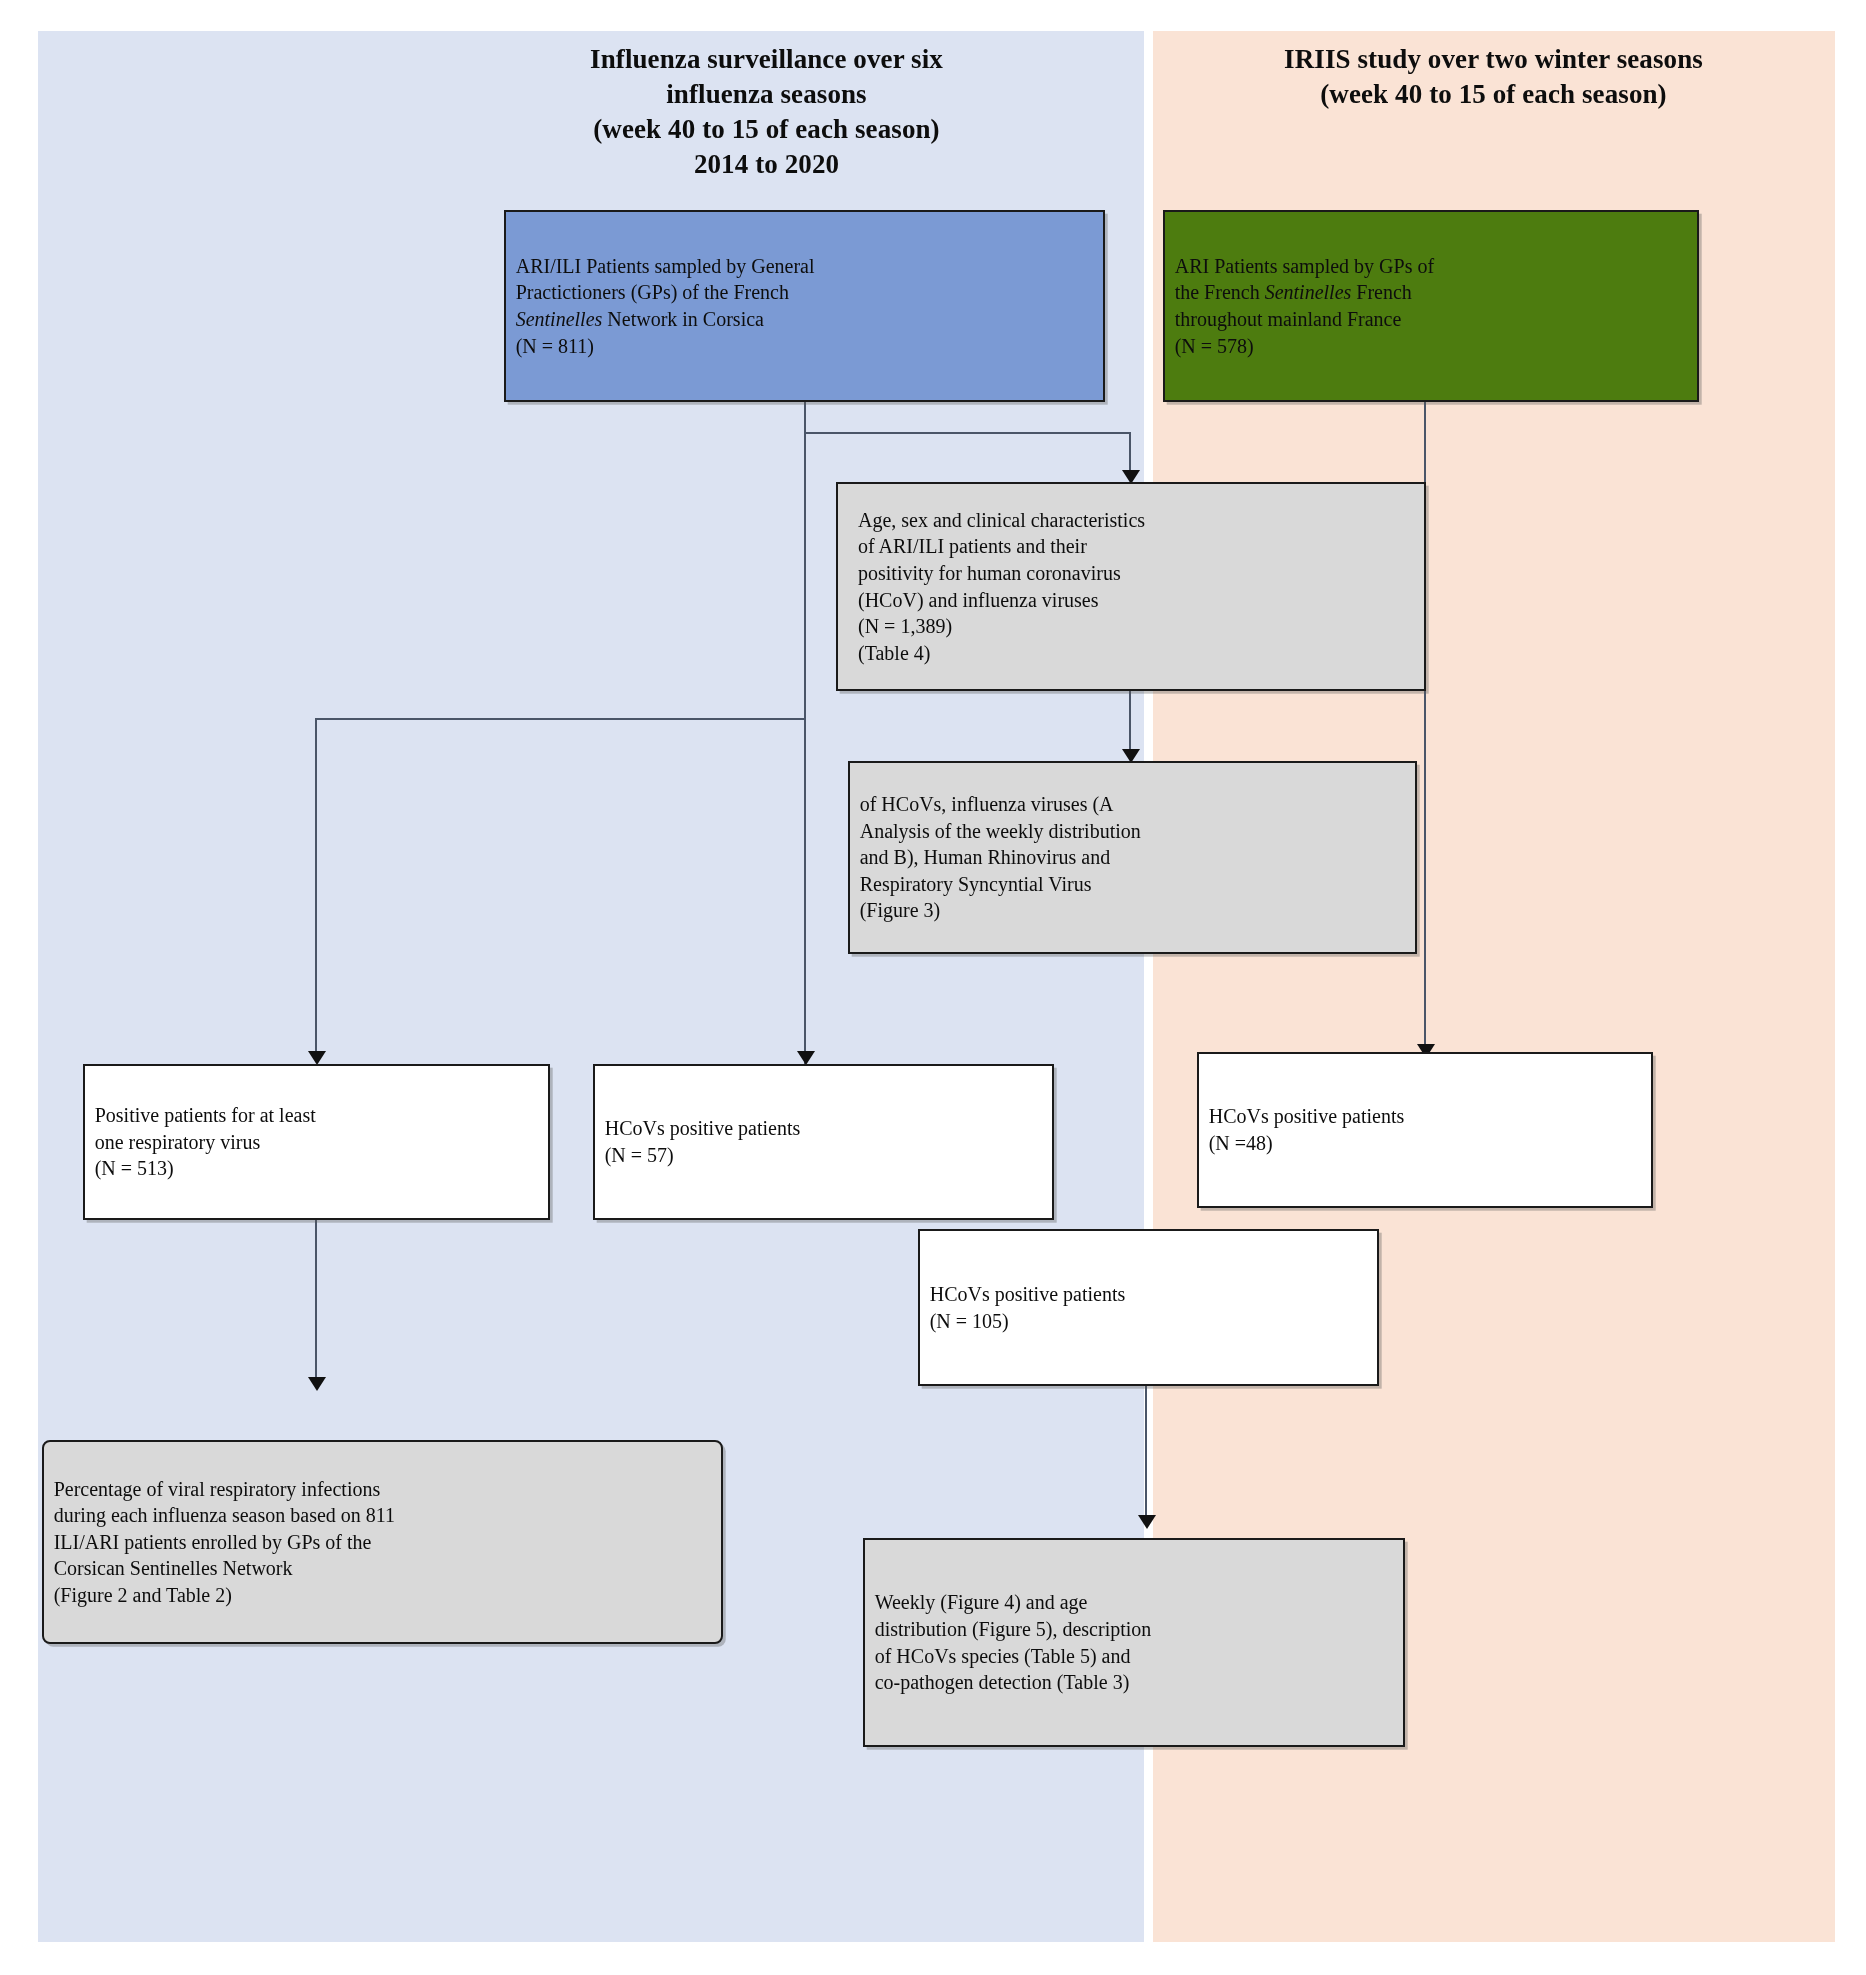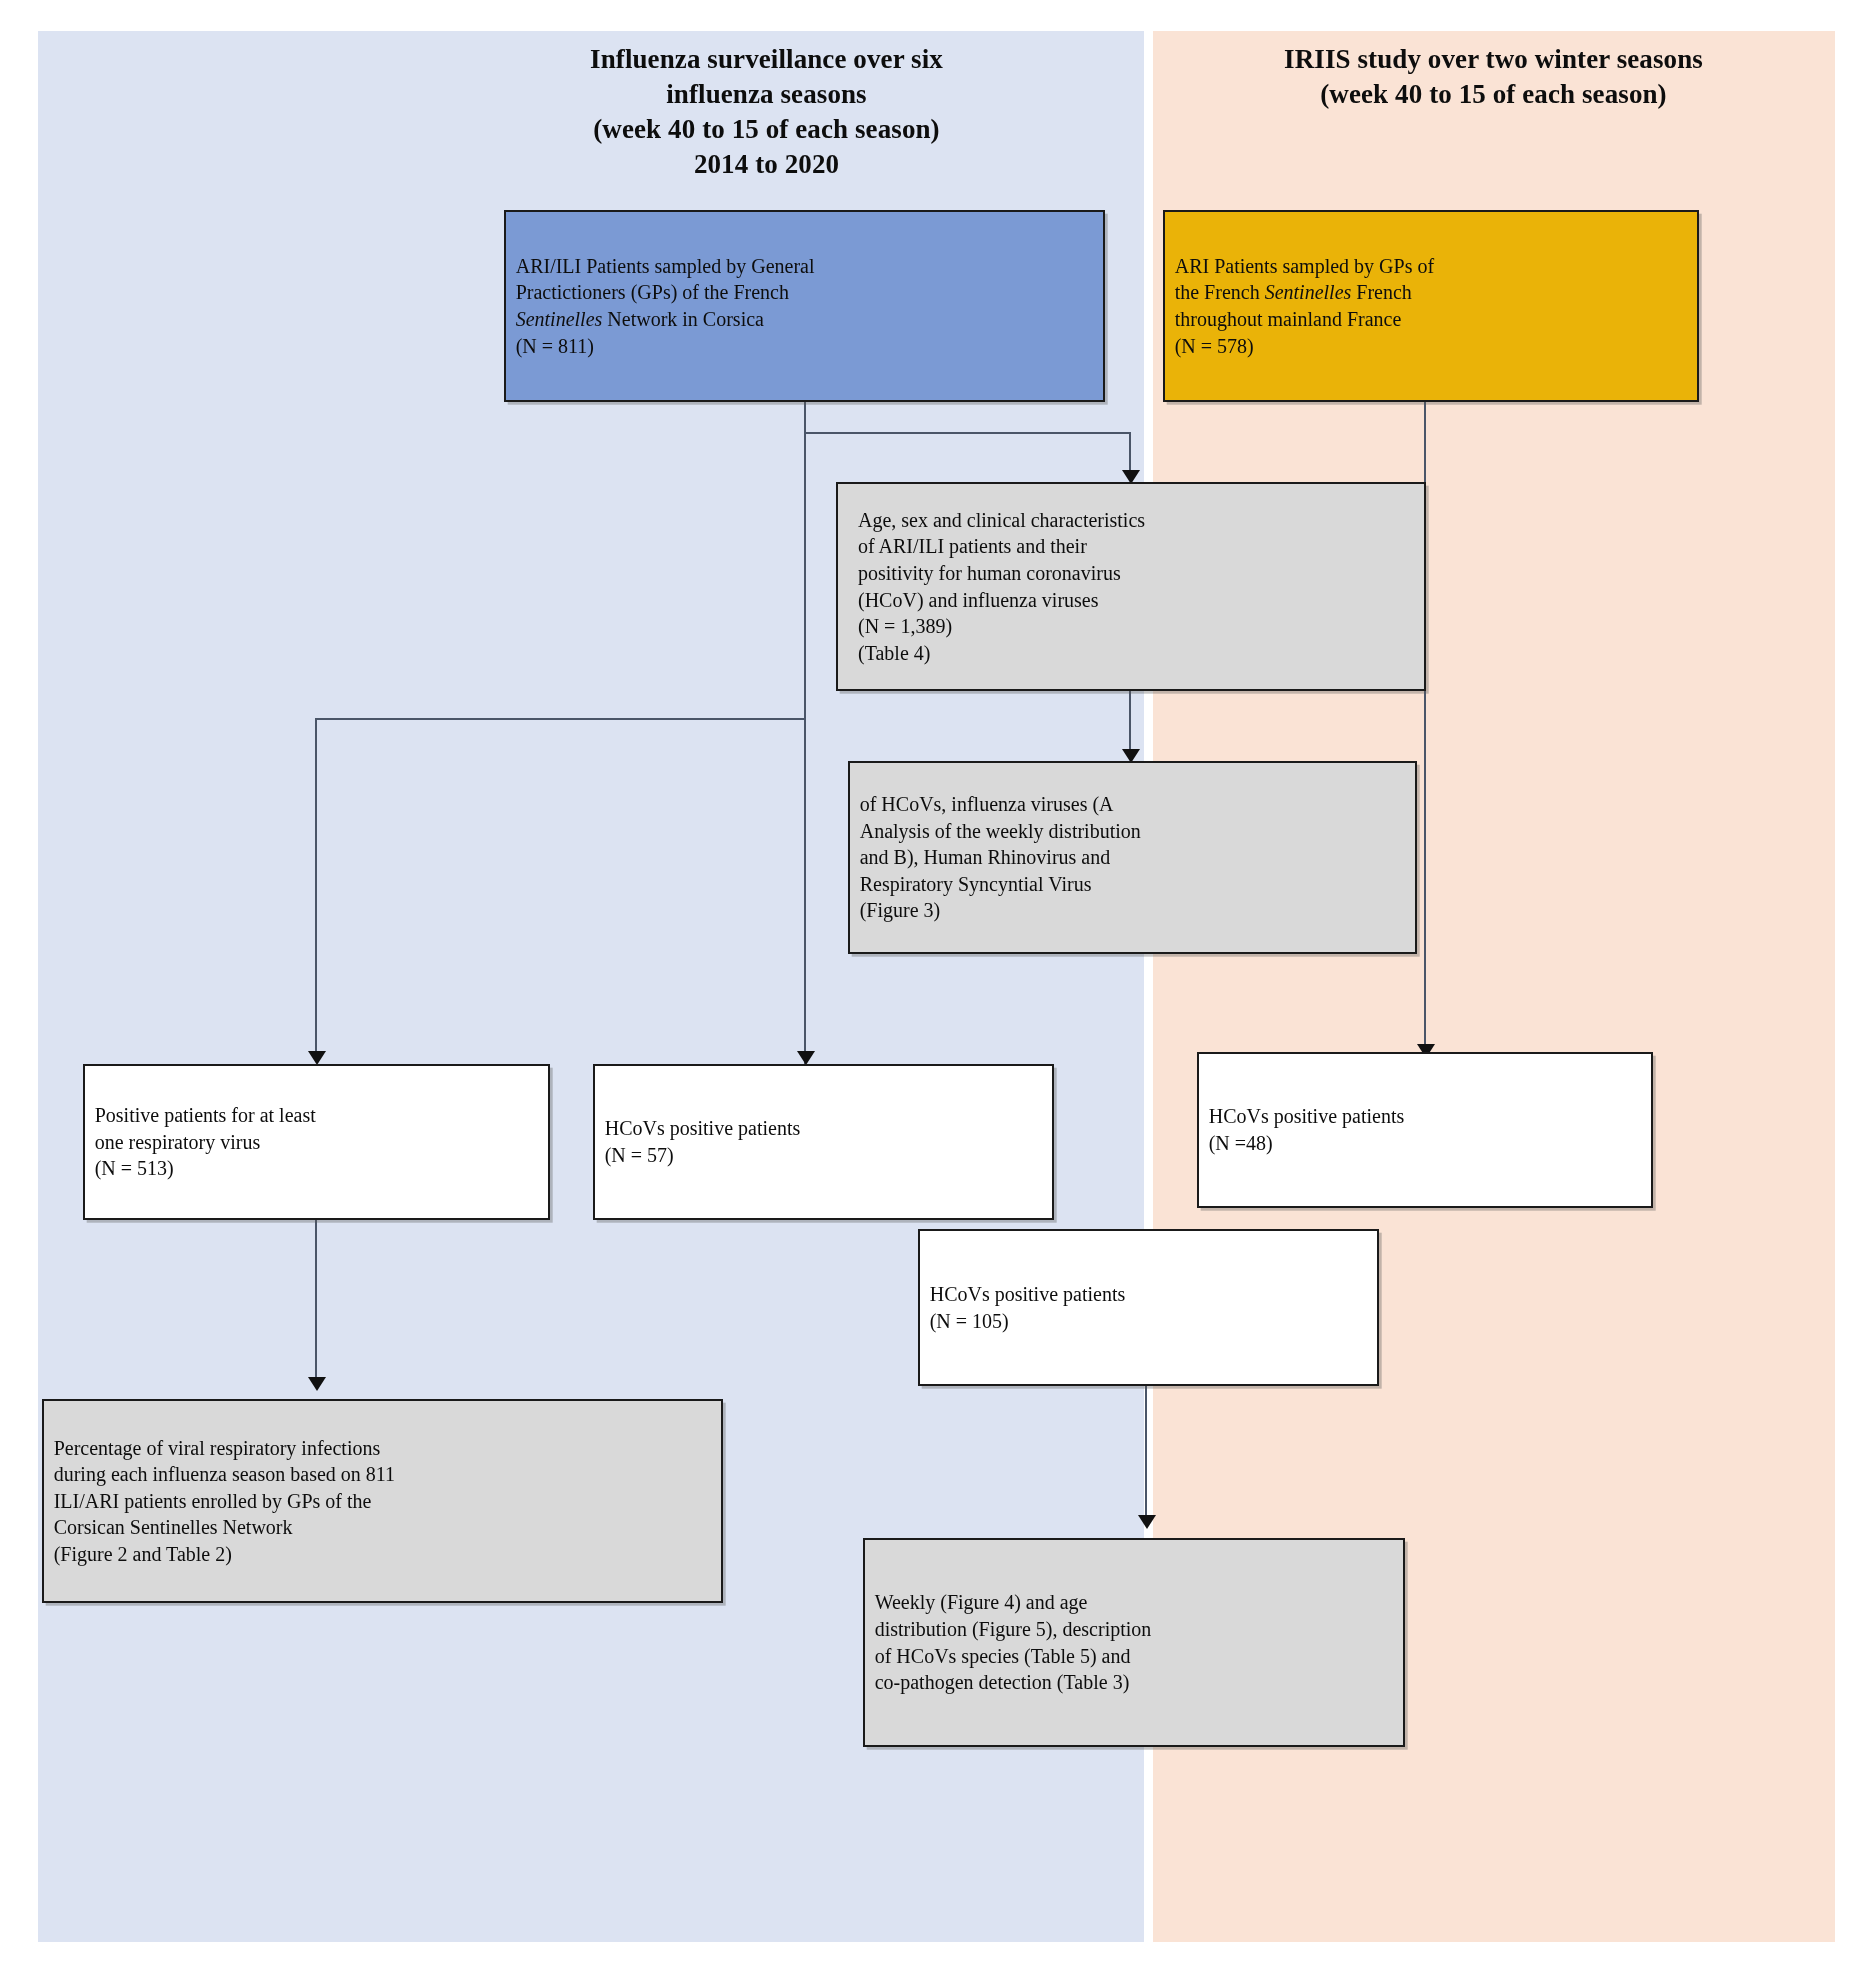--- a/index.html
+++ b/index.html
@@ -23,34 +23,34 @@
   
   .box{position:absolute;box-sizing:border-box;border:2.7px solid #1a1a1a;
        display:flex;align-items:center;justify-content:center;
        text-align:left;color:#0d0d0d;line-height:1.33;
        font-size:20px;padding:5.4px 9.7px;
        box-shadow:3.2px 3.2px 0 -0.5px rgba(90,90,90,.35);}
   .box .txt{width:100%;}
   .box i{font-style:italic;}
 
   .box-blue {background:#7b9ad4;}
-  .box-orange{background:#eab308;}
+  .box-orange{background:#4d7c0f;}
   .box-gray {background:#d9d9d9;}
   .box-white{background:#ffffff;}
 
   
   #box-corsica   {left:504px;  top:210px;  width:601px; height:192px;}
   #box-mainland  {left:1163px; top:210px;  width:536px; height:192px;}
   #box-characteristics{left:836px;top:482px; width:590px;height:209px;padding-left:20px;}
   #box-weekly-dist{left:848px; top:761px; width:569px; height:193px;}
   #box-positive  {left:83px;  top:1064px; width:467px;  height:156px;}
   #box-hcov-corsica{left:593px;top:1064px;width:461px;  height:156px;}
   #box-hcov-mainland{left:1197px;top:1052px;width:456px; height:156px;}
   #box-hcov-total{left:918px; top:1229px; width:461px;  height:157px;}
-  #box-percentage{left:42px;   top:1399px; width:681px; height:204px;}
+  #box-percentage{left:42px;   top:1440px; width:681px; height:204px;border-radius:8px;}
   #box-weekly-age{left:863px; top:1538px; width:542px; height:209px;}
 
   
   .ln{position:absolute;background:#4a5568;}
   .v{width:2.1px;}
   .h{height:2.1px;}
   .arrow{position:absolute;width:0;height:0;
          border-left:9px solid transparent;
          border-right:9px solid transparent;
          border-top:14px solid #111111;}

